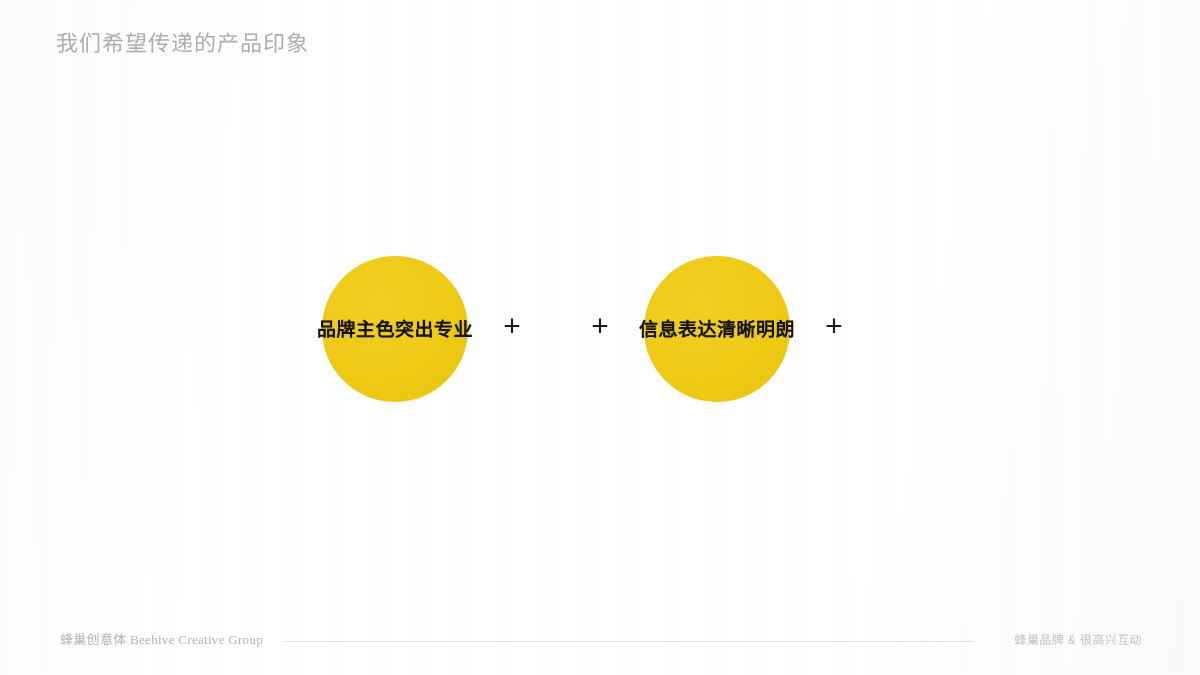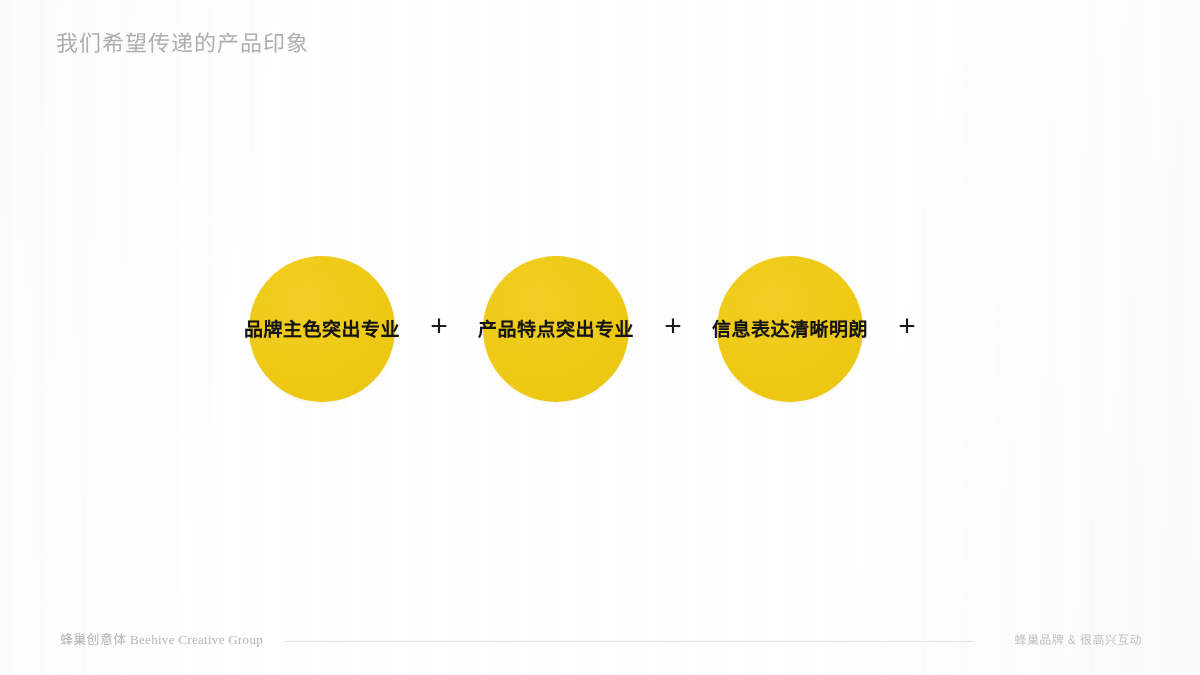--- a/index.html
+++ b/index.html
@@ -152,24 +152,20 @@
 
   <div class="circle-row">
 
     <div class="bubble">
       <div class="bubble-line">品牌主色</div>
       <div class="bubble-line">突出专业</div>
     </div>
 
     <div class="plus">+</div>
 
-    <div class="bubble">
-      <div class="bubble-line">产品特点</div>
-      <div class="bubble-line">突出专业</div>
-    </div>
 
     <div class="plus">+</div>
 
     <div class="bubble">
       <div class="bubble-line">信息表达</div>
       <div class="bubble-line">清晰明朗</div>
     </div>
 
     <div class="plus">+</div>
 

